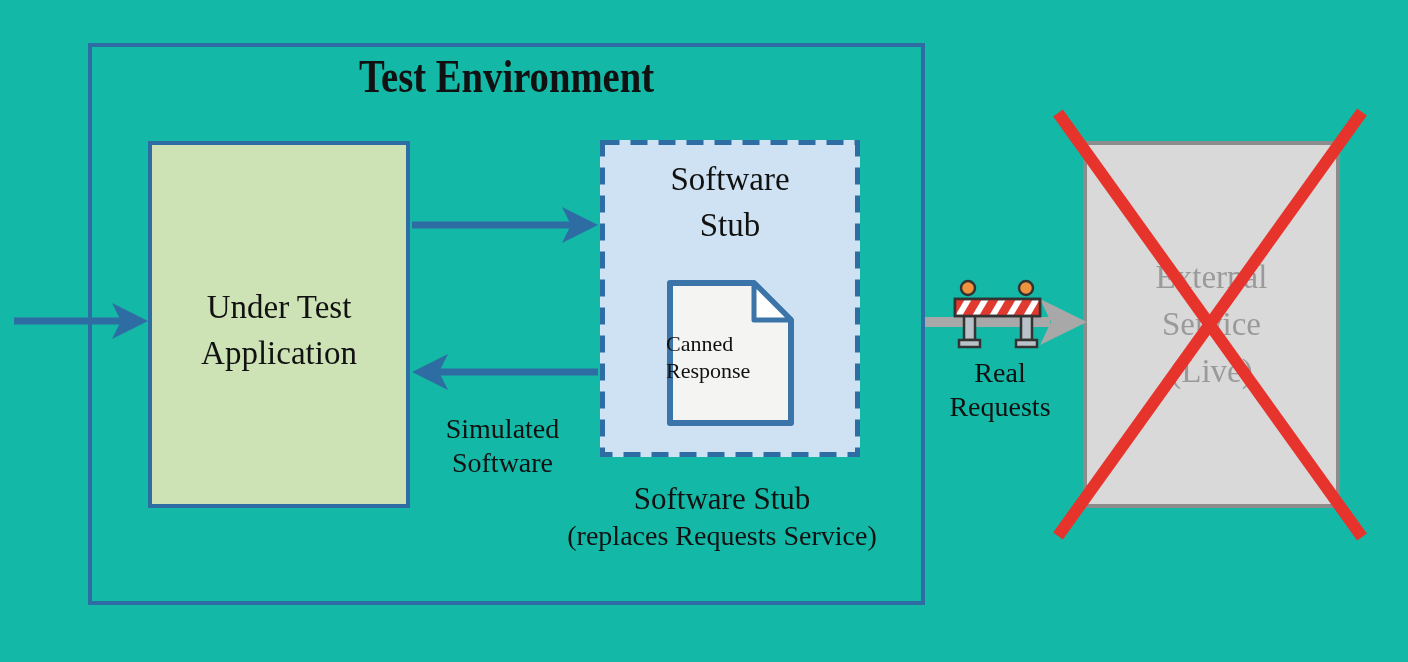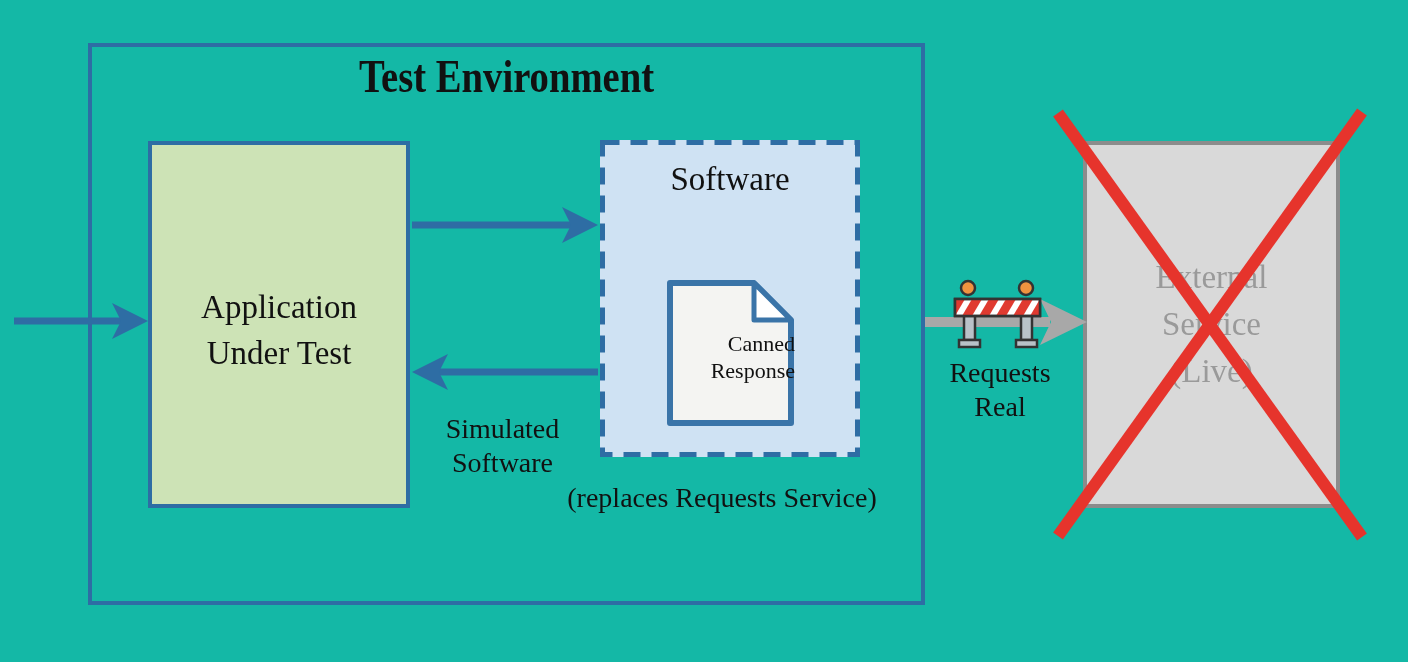--- a/index.html
+++ b/index.html
@@ -54,21 +54,21 @@
   }
   .stub-border-svg { left: 0; top: 0; }
   .stub-title {
     left: 0; top: 16px; width: 260px;
     text-align: center;
     font-size: 33px; line-height: 46px; color: #111111;
   }
   .doc-icon { left: 66px; top: 135px; }
   .doc-text {
     left: 66px; top: 190px; width: 129px;
-    text-align: right;
+    text-align: left;
     font-size: 22px; line-height: 27px; color: #111111;
   }
 
   
   .sim-label {
     left: 400px; top: 396px; width: 205px;
     text-align: center;
     font-size: 28px; line-height: 34px; color: #111111; margin-top: 16px;
   }
   .stub-caption {
@@ -102,31 +102,32 @@
 </head>
 <body>
 
 <div class="canvas">
 
   <div class="abs test-env"></div>
   <div class="abs env-title">Test Environment</div>
 
   <div class="abs aut-box">
     <div class="aut-text">
+      <div>Under Test</div>
       <div>Application</div>
-      <div>Under Test</div>
     </div>
   </div>
 
   <div class="abs stub-box">
     <svg class="abs stub-border-svg" width="260" height="317">
       <rect x="2.5" y="2.5" width="255" height="312" fill="none" stroke="#2e6da4" stroke-width="5" stroke-dasharray="17 11"></rect>
     </svg>
     <div class="abs stub-title">
       <div>Software</div>
+      <div>Stub</div>
     </div>
     <svg class="abs doc-icon" width="129" height="154" viewBox="0 0 129 154">
       <path d="M4 8 L88 8 L125 45 L125 148 L4 148 Z" fill="#f4f4f2" stroke="#3a74a8" stroke-width="6" stroke-linejoin="round"></path>
       <path d="M88 8 L88 45 L125 45 Z" fill="#ffffff" stroke="#3a74a8" stroke-width="5" stroke-linejoin="round"></path>
     </svg>
     <div class="abs doc-text">
       <div>Canned</div>
       <div>Response</div>
     </div>
   </div>
@@ -194,21 +195,22 @@
     <line x1="1058" y1="113" x2="1362" y2="537" stroke="#e6342c" stroke-width="12"></line>
     <line x1="1362" y1="112" x2="1058" y2="536" stroke="#e6342c" stroke-width="12"></line>
   </svg>
 
   <div class="abs sim-label">
     <div>Simulated</div>
     <div>Software</div>
   </div>
 
   <div class="abs stub-caption">
+    <div class="cap1">Software Stub</div>
     <div class="cap2">(replaces Requests Service)</div>
   </div>
 
   <div class="abs real-label">
+    <div>Real</div>
     <div>Requests</div>
-    <div>Real</div>
   </div>
 
 </div>
 
 </body></html>

